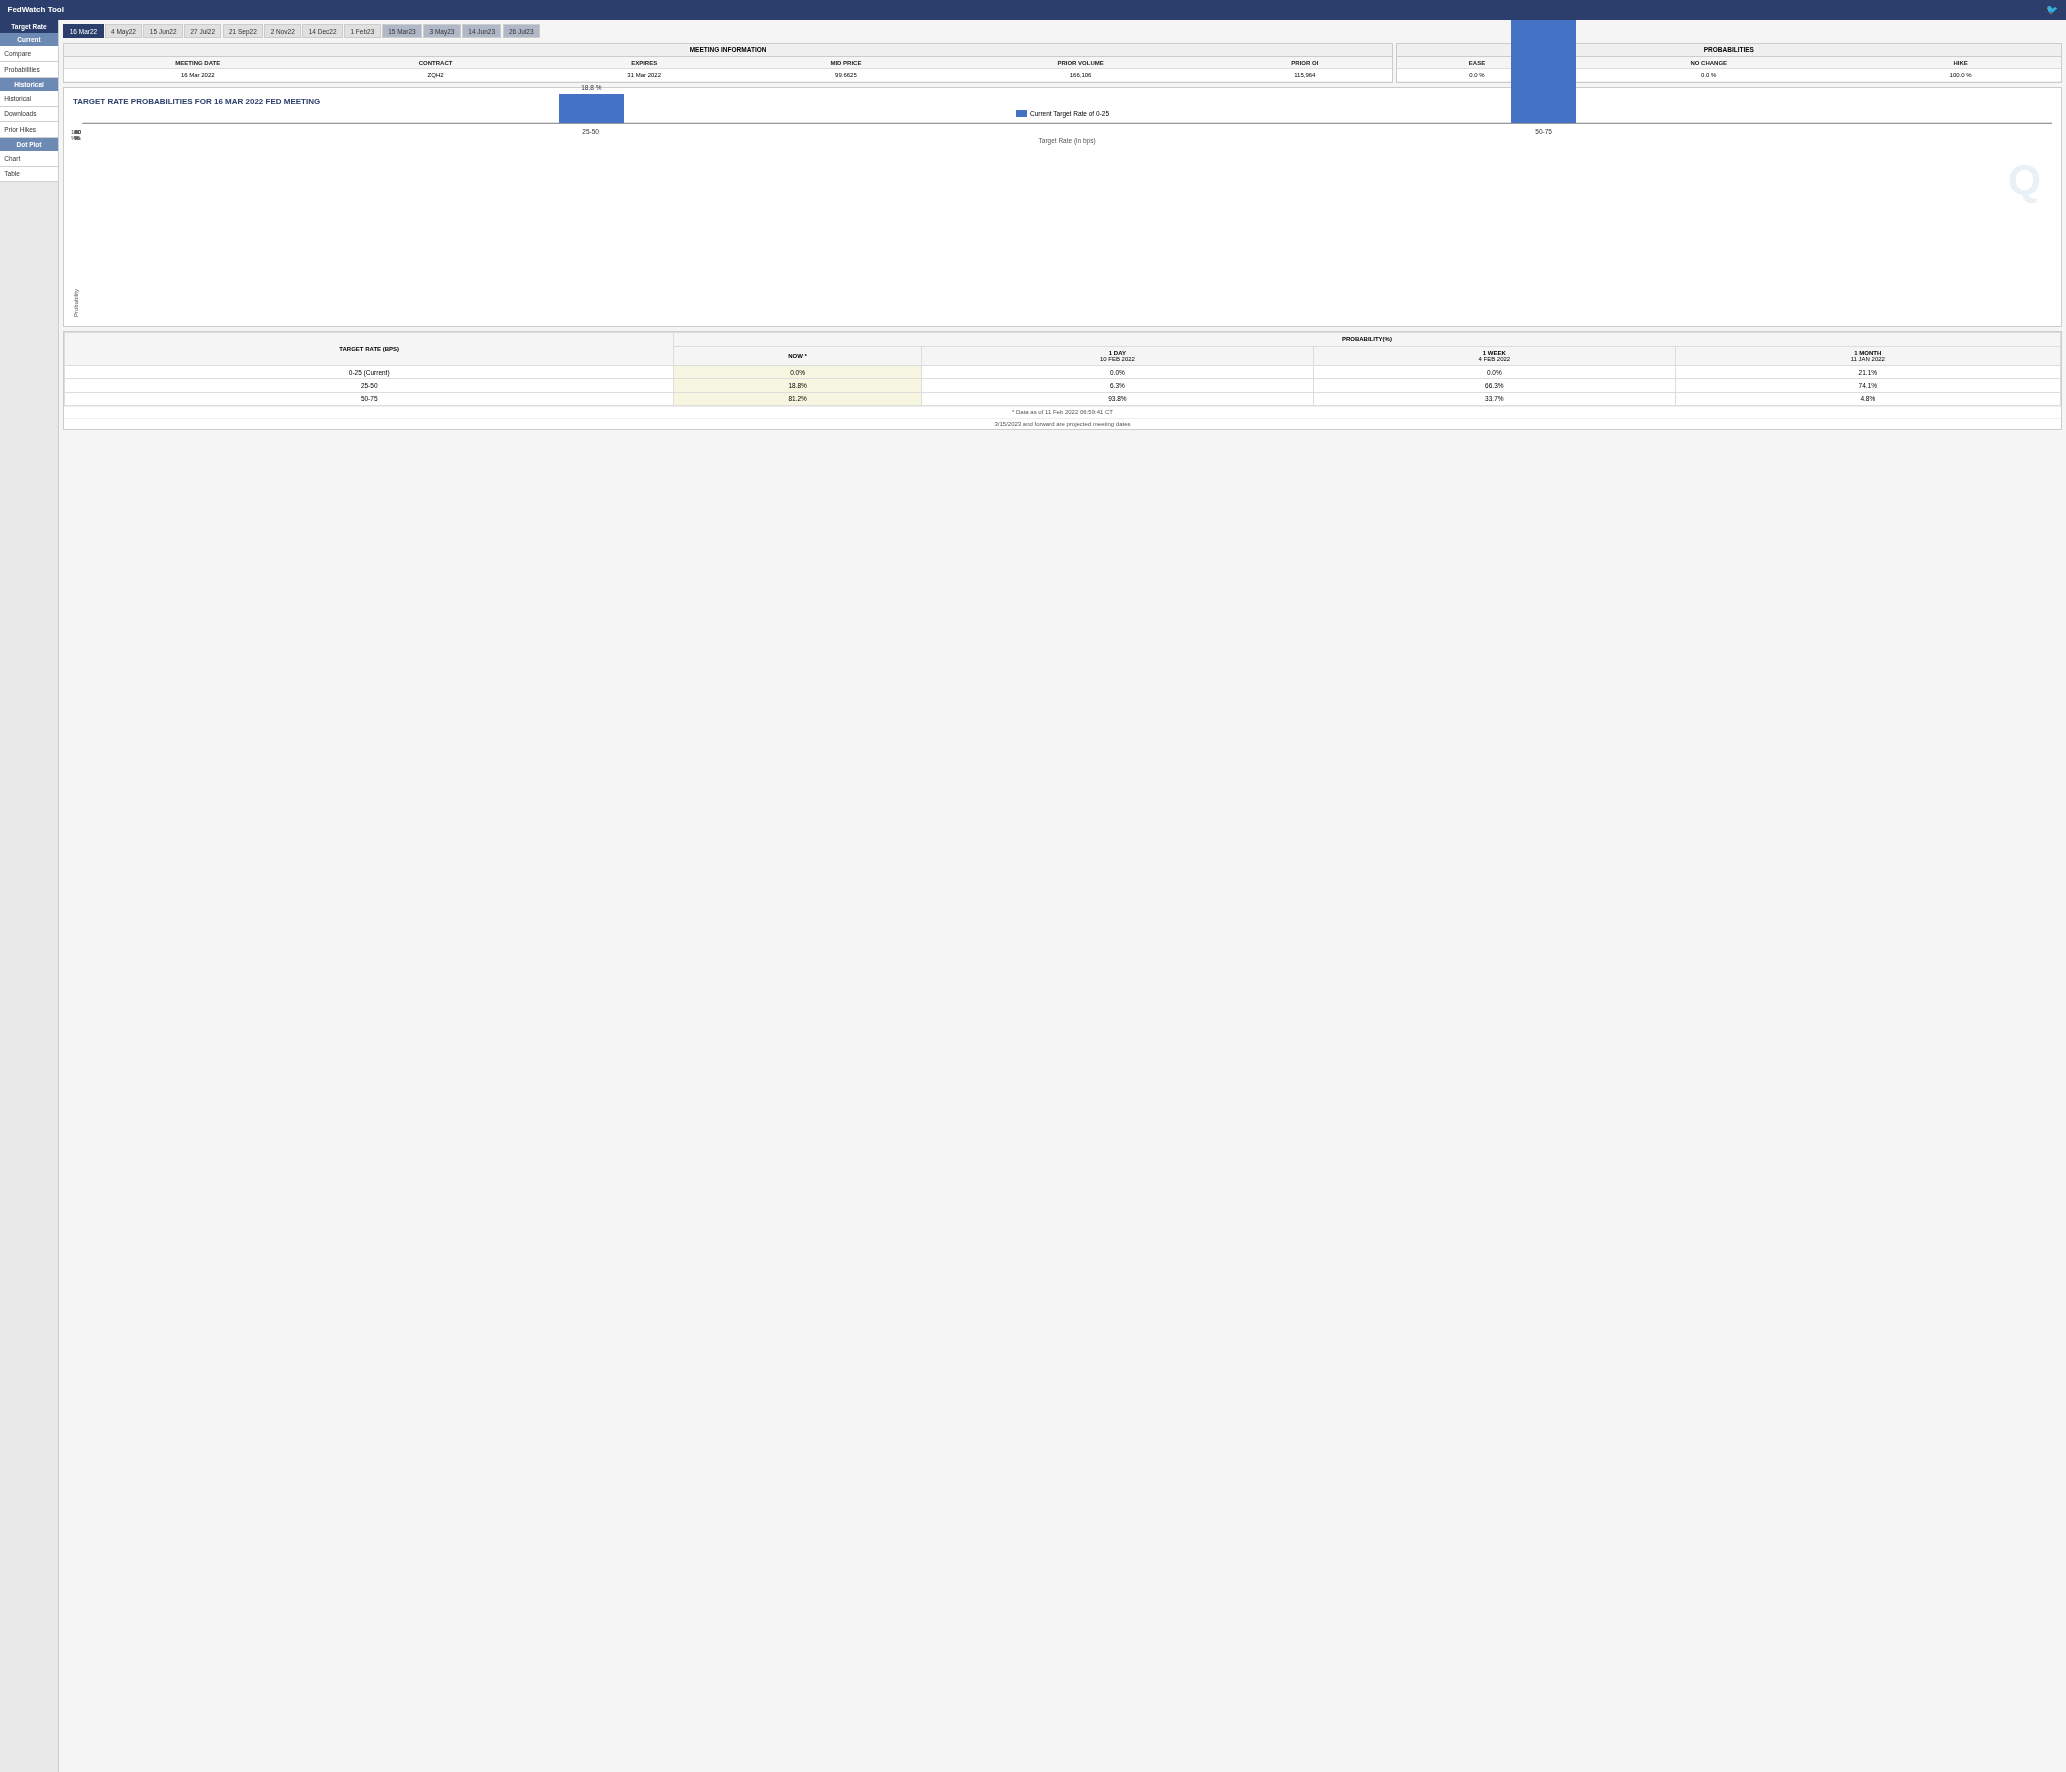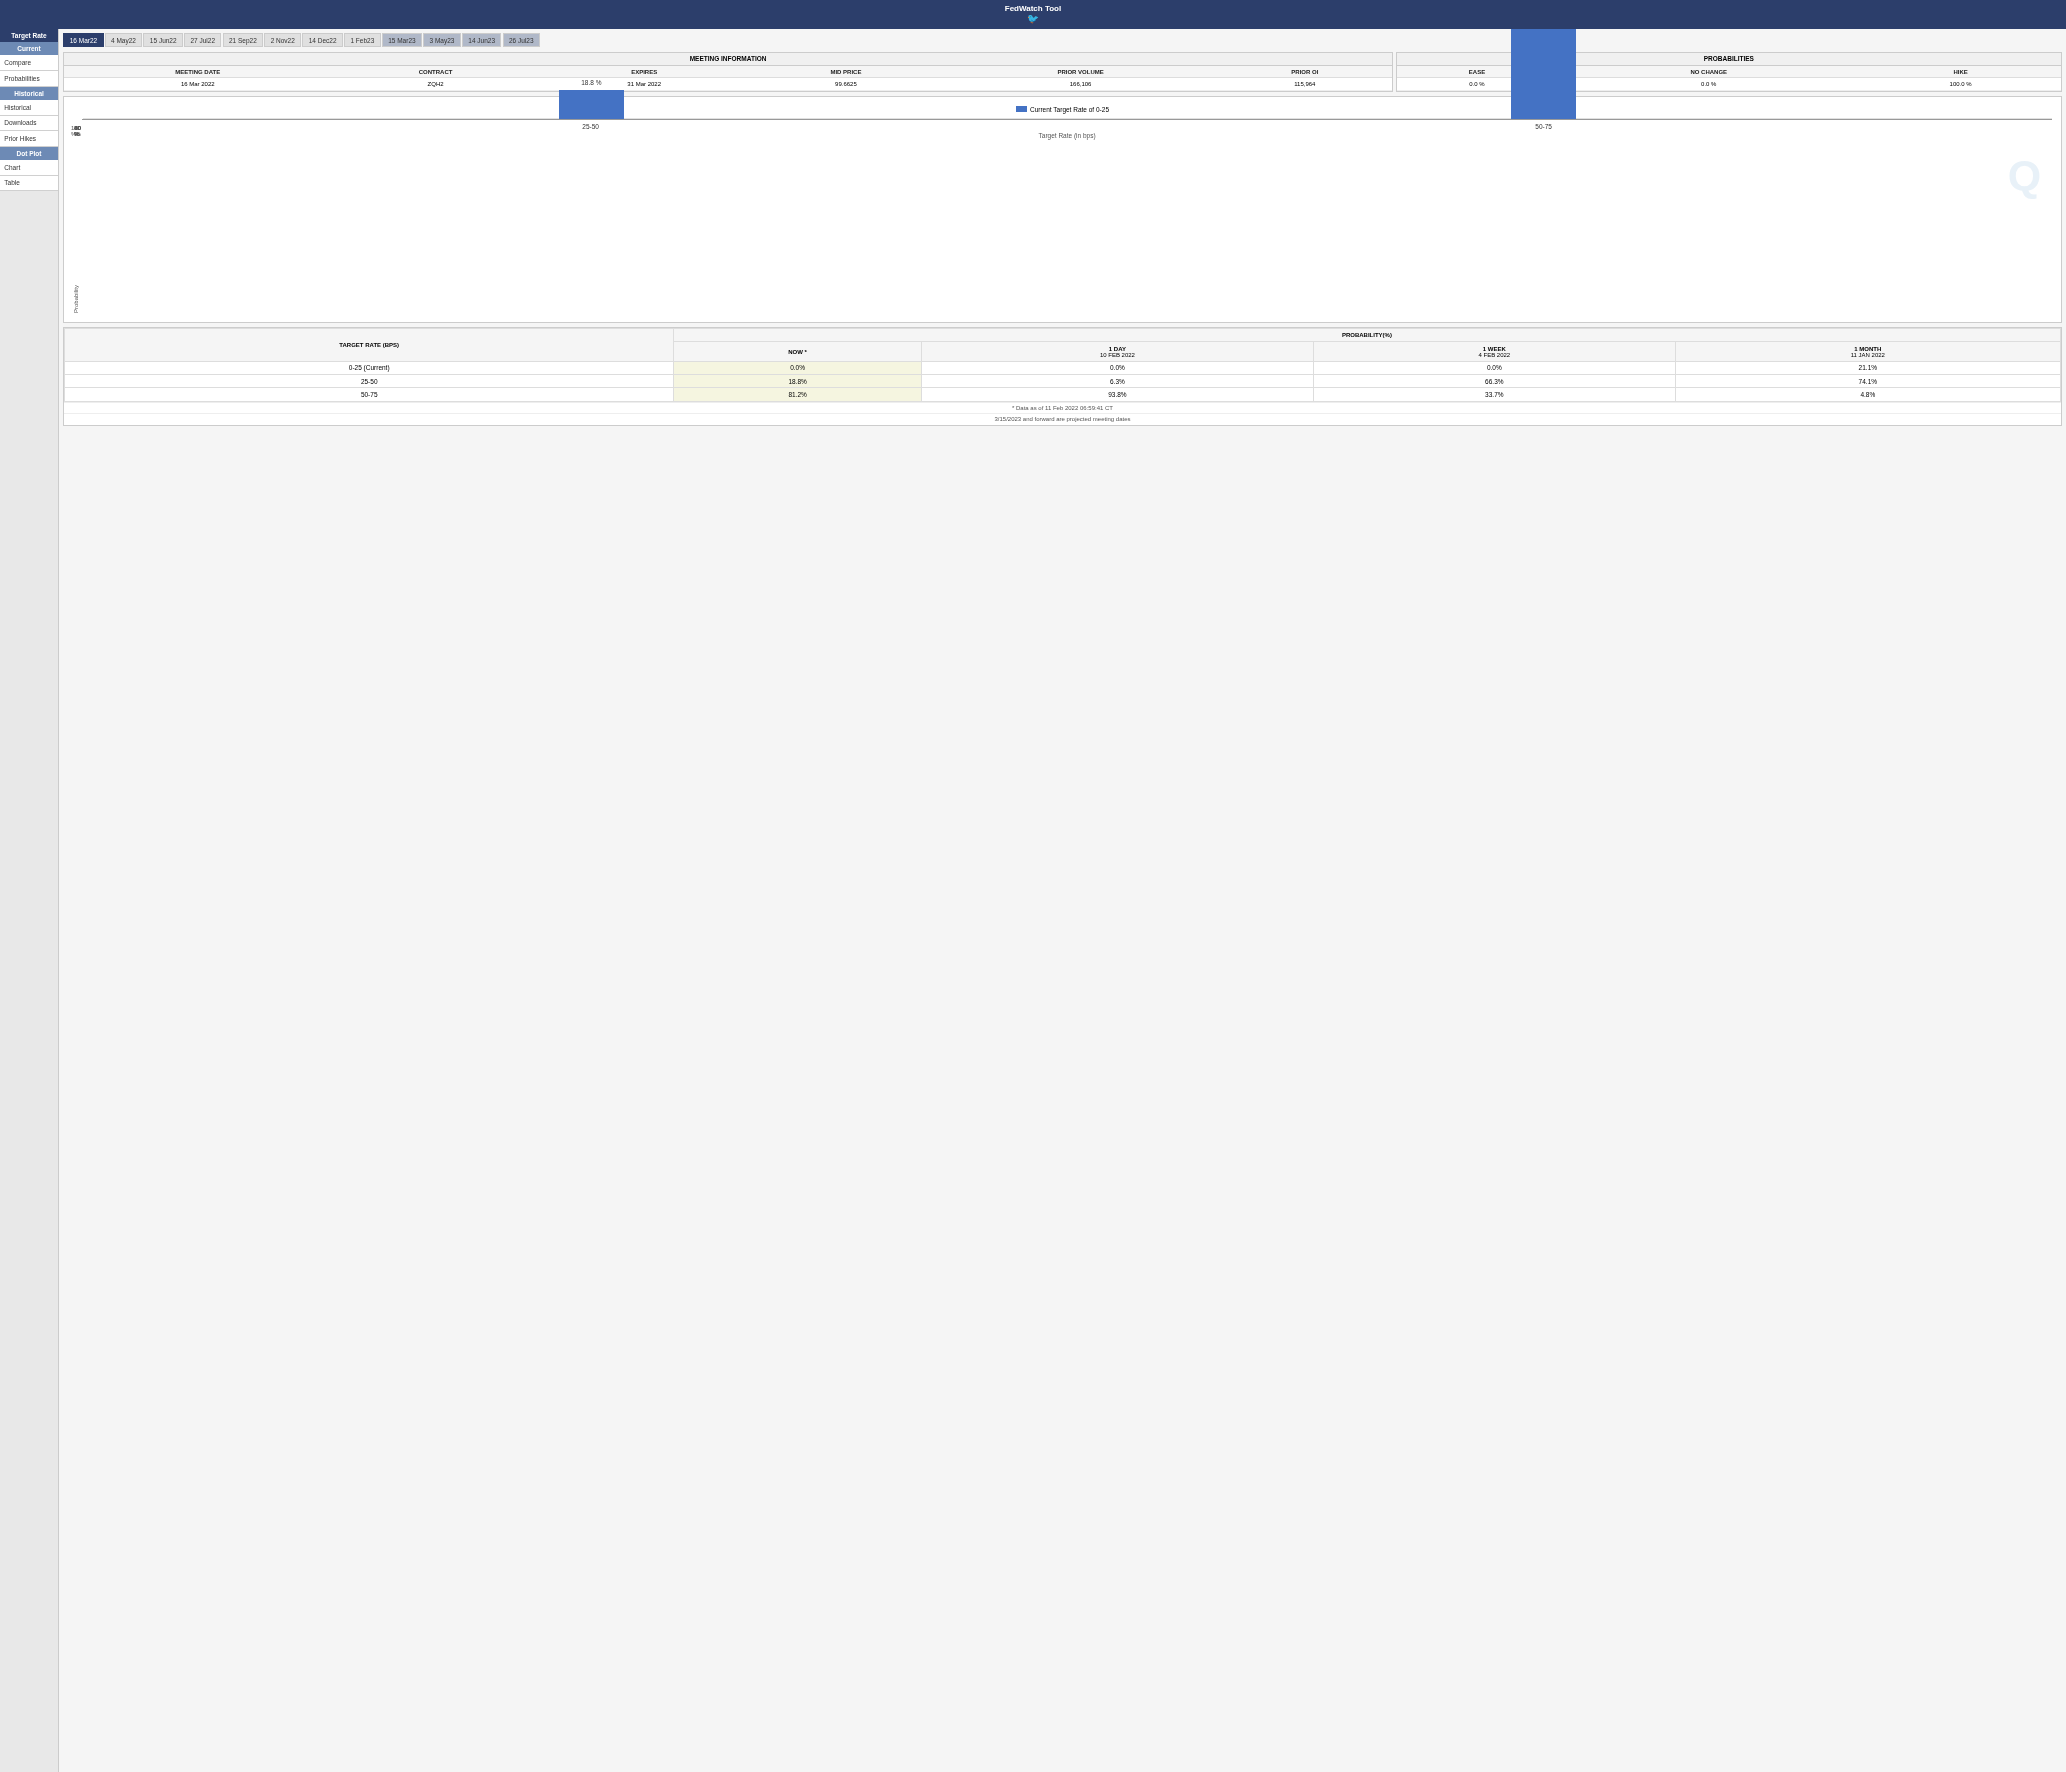--- a/index.html
+++ b/index.html
@@ -8,21 +8,20 @@
     
     .app-header {
       background: #2c3e6b;
       color: white;
       padding: 4.3px 7.5px;
       font-size: 8px;
       font-weight: bold;
       display: flex;
       align-items: center;
       justify-content: space-between;
-      flex-direction: column;
     }
     .twitter-icon {
       color: #1da1f2;
       font-size: 9.7px;
     }
 
     
     .main-layout {
       display: flex;
       height: calc(100vh - 19.4px);
@@ -391,20 +390,21 @@
               <td>0.0 %</td>
               <td>0.0 %</td>
               <td>100.0 %</td>
             </tr>
           </tbody>
         </table>
       </div>
     </div>
 
     <div class="chart-container">
+      <div class="chart-title">TARGET RATE PROBABILITIES FOR 16 MAR 2022 FED MEETING</div>
 
       <div class="chart-legend">
         <span class="legend-icon"></span>
         <span>Current Target Rate of 0-25</span>
       </div>
 
       <div class="chart-area">
         <div class="y-axis-label">Probability</div>
         <div style="flex:1; position:relative;">
           <div class="chart-inner">

